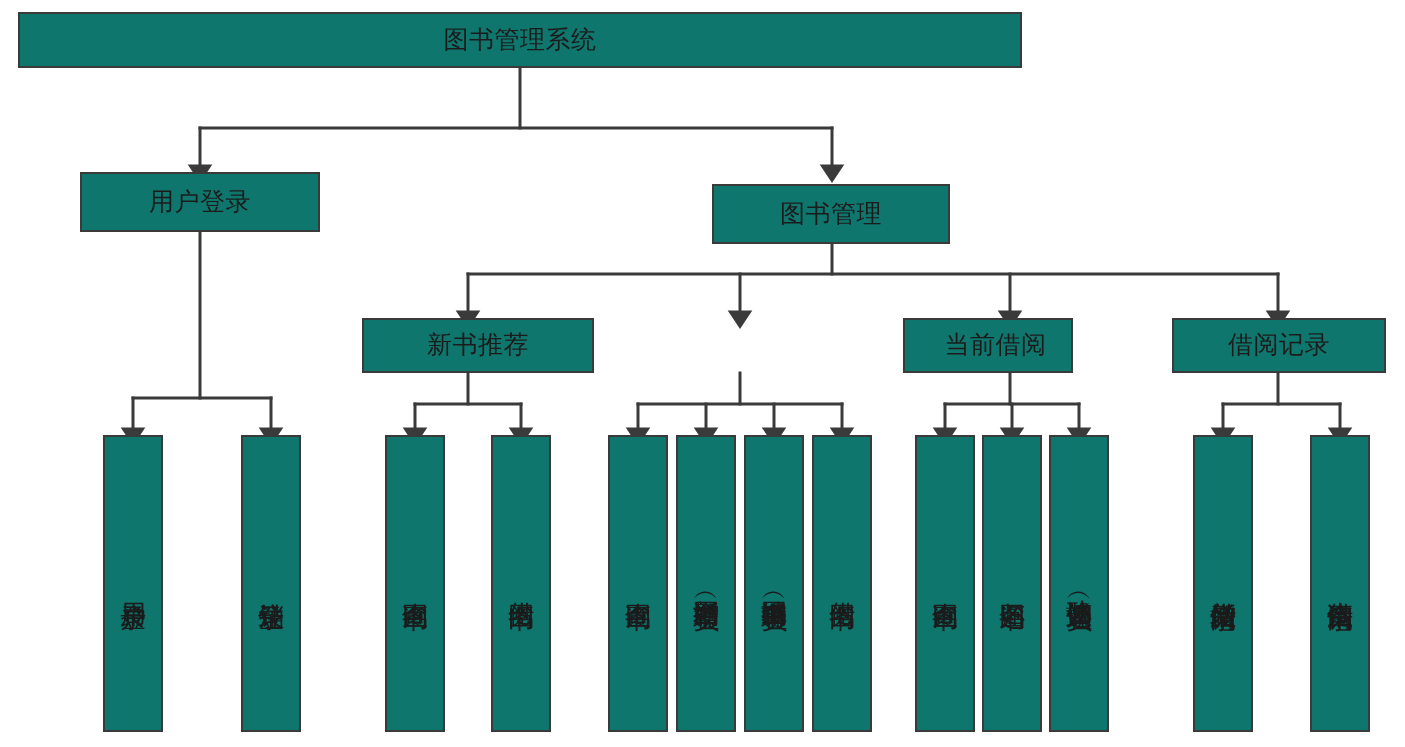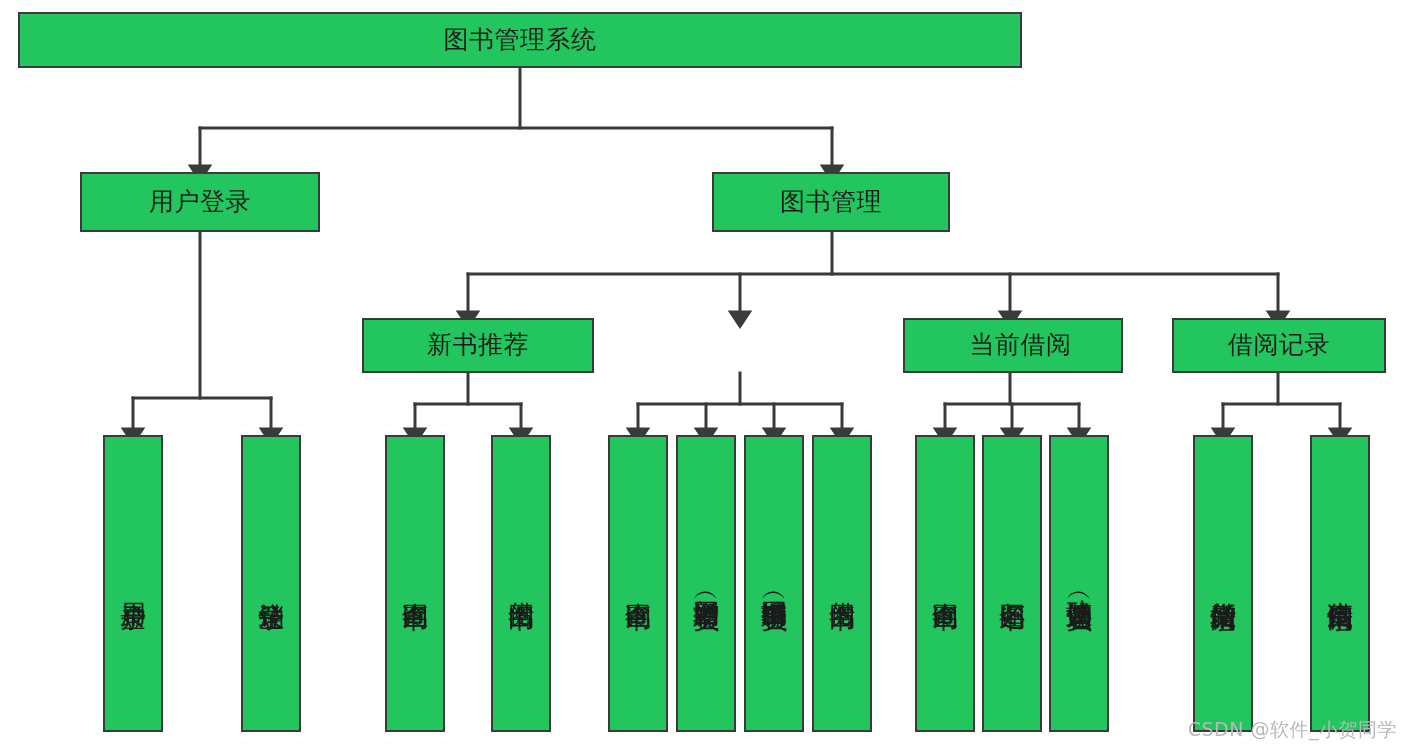--- a/index.html
+++ b/index.html
@@ -21,21 +21,21 @@
     position: absolute;
     left: 0;
     top: 0;
     width: 1405px;
     height: 747px;
   }
   .node {
     position: absolute;
     box-sizing: border-box;
     border: 2.5px solid #3a3a3a;
-    background: #22c55e;
+    background: #0f766e;
     display: flex;
     align-items: center;
     justify-content: center;
     color: #1b1b1b;
     z-index: 2;
   }
   .node-h {
     font-size: 25px;
     line-height: 1.15;
     letter-spacing: 0.5px;
@@ -127,30 +127,30 @@
   </svg>
 
   <div class="node node-h node-root" style="left:18px; top:12px; width:1004px; height:56px;">
     <span>图书管理系统</span>
   </div>
 
   <div class="node node-h" style="left:80px; top:172px; width:240px; height:60px;">
     <span>用户登录</span>
   </div>
 
-  <div class="node node-h" style="left:712px; top:172px; width:238px; height:60px;">
+  <div class="node node-h" style="left:712px; top:184px; width:238px; height:60px;">
     <span>图书管理</span>
   </div>
 
   <div class="node node-h" style="left:362px; top:318px; width:232px; height:55px;">
     <span>新书推荐</span>
   </div>
 
 
-  <div class="node node-h" style="left:903px; top:318px; width:220px; height:55px;padding-left:15px;">
+  <div class="node node-h" style="left:903px; top:318px; width:170px; height:55px;padding-left:15px;">
     <span>当前借阅</span>
   </div>
 
   <div class="node node-h" style="left:1172px; top:318px; width:214px; height:55px;">
     <span>借阅记录</span>
   </div>
 
   <div class="node node-leaf" style="left:103px; top:435px; width:60px; height:297px;">
     <span class="leaf-text">用户登录</span>
   </div>
@@ -196,15 +196,14 @@
   </div>
 
   <div class="node node-leaf" style="left:1193px; top:435px; width:60px; height:297px;">
     <span class="leaf-text">新增借阅记录</span>
   </div>
 
   <div class="node node-leaf" style="left:1310px; top:435px; width:60px; height:297px;">
     <span class="leaf-text">查询借阅记录</span>
   </div>
 
-  <div class="watermark">CSDN @软件_小贺同学</div>
 
 </div>
 
 </body></html>

